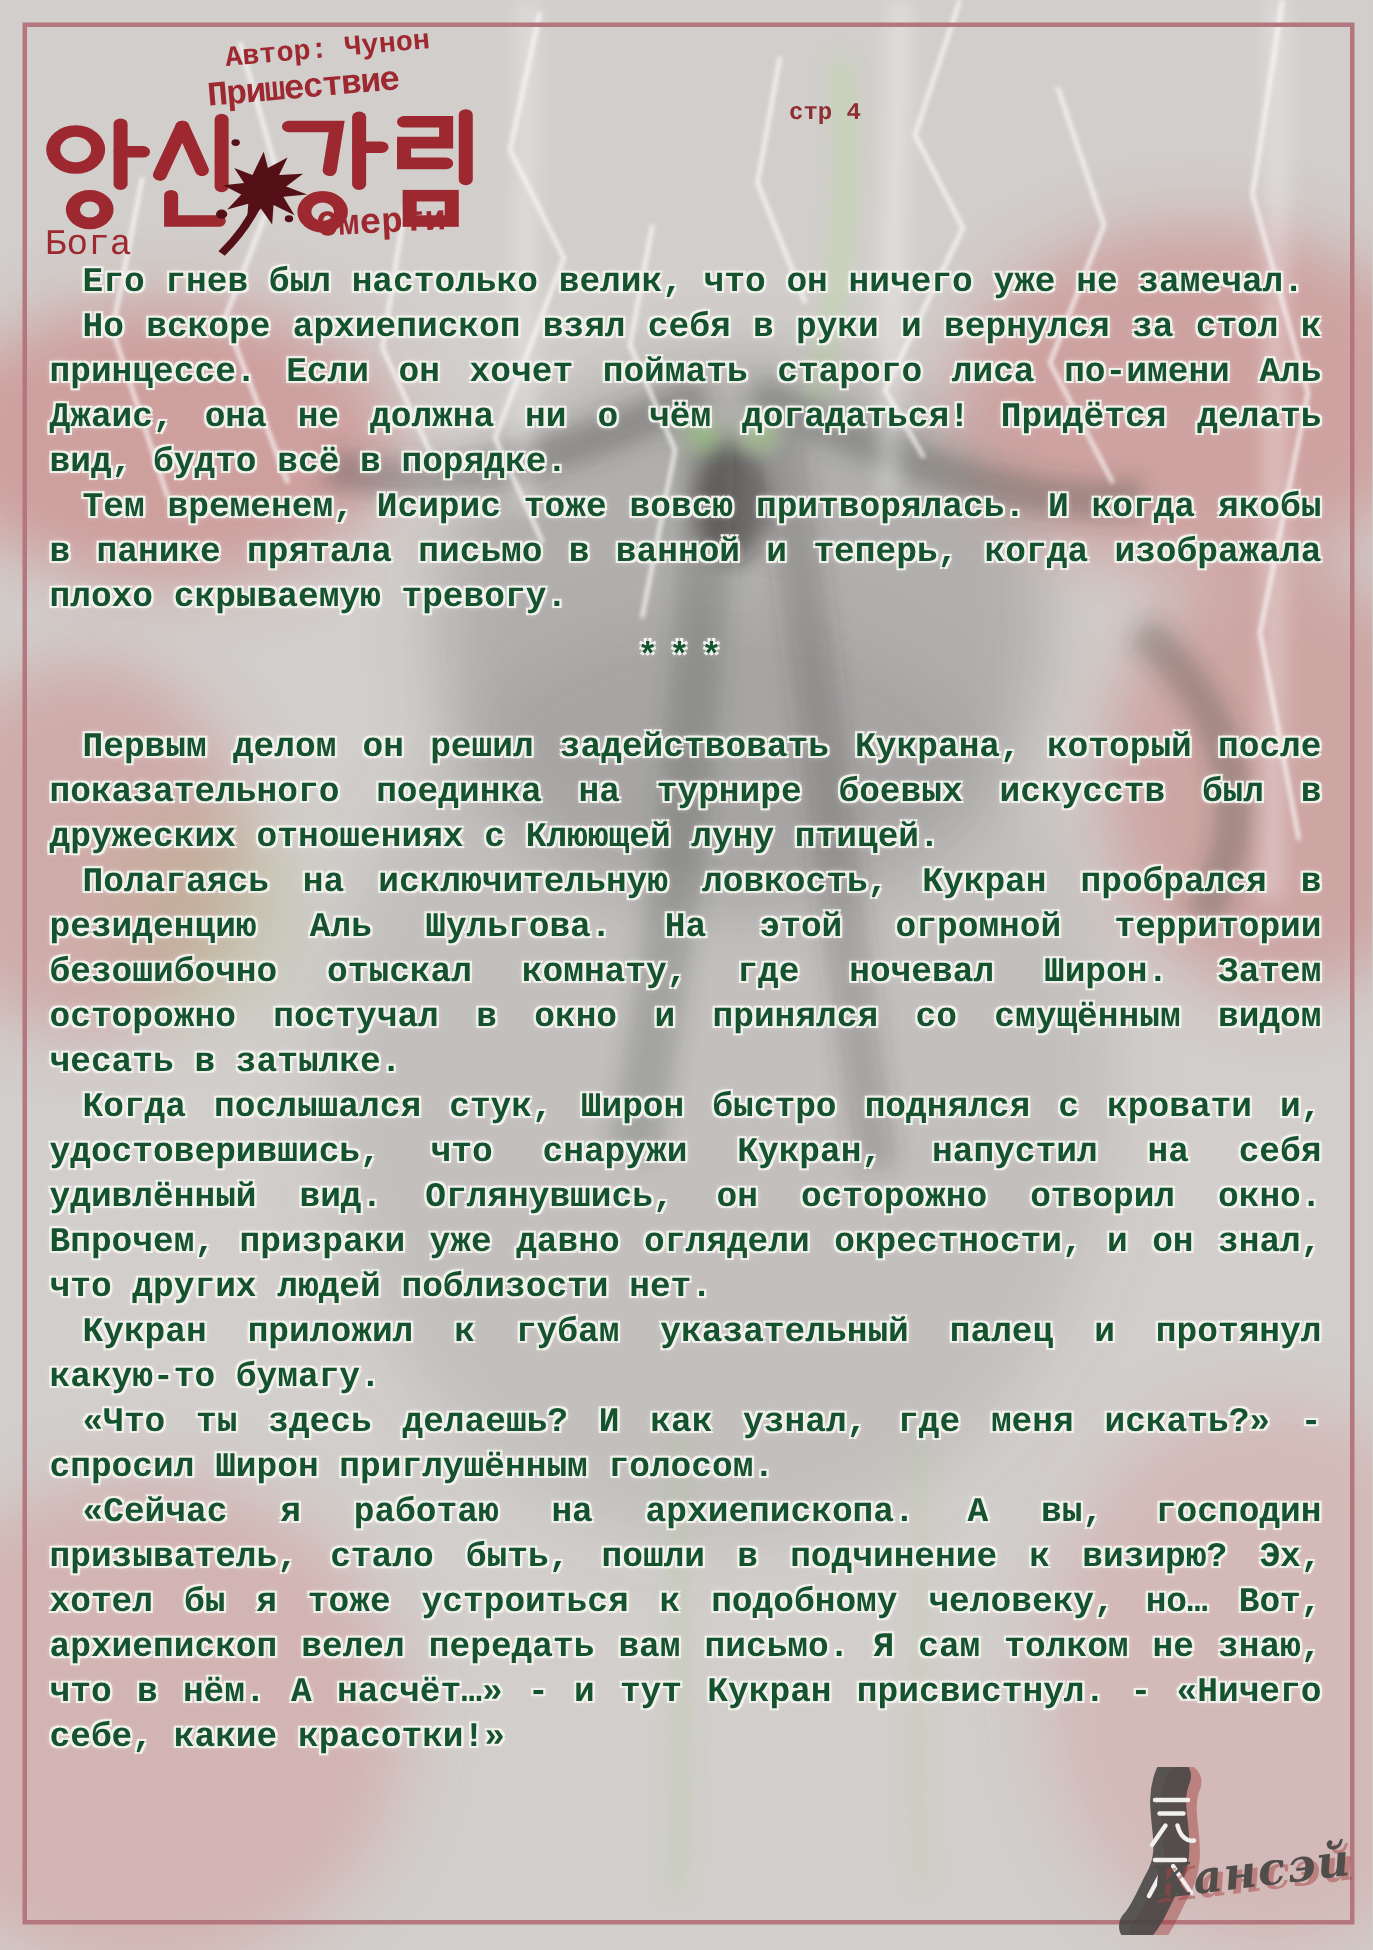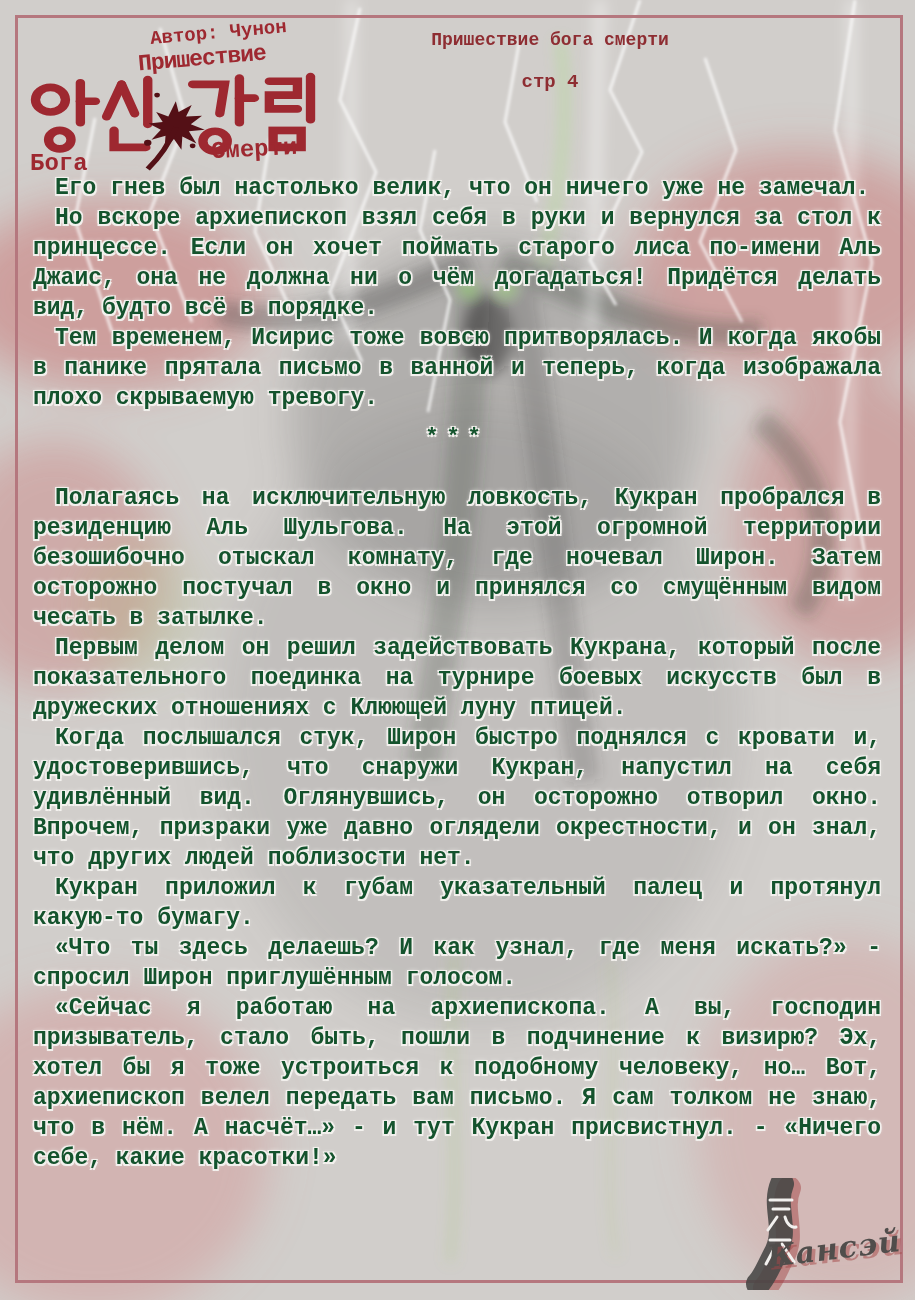--- a/index.html
+++ b/index.html
@@ -11,29 +11,29 @@
   svg.artwork { position:absolute; left:0; top:0; z-index:0; }
   .frame {
     position:absolute; left:15px; top:15px; right:12px; bottom:17px;
     border:3px solid #b5777e; z-index:2; pointer-events:none;
   }
   
   .logo { position:absolute; left:28px; top:22px; width:310px; height:160px; z-index:3; color:#9e2830; }
   .logo .author    { position:absolute; left:122px; top:0;  font-size:19px; font-weight:bold; transform:rotate(-5deg); white-space:nowrap; }
   .logo .toptitle  { position:absolute; left:110px; top:24px; font-size:23px; font-weight:bold; transform:rotate(-5deg); letter-spacing:-1px; white-space:nowrap; }
   .logo svg.hangul { position:absolute; left:0; top:50px; }
-  .logo .bl        { position:absolute; left:2px;   top:128px; font-size:24px; font-weight:bold; }
+  .logo .bl        { position:absolute; left:2px;   top:128px; font-size:24px; font-weight:normal; }
   .logo .br        { position:absolute; left:183px; top:114px; font-size:24px; font-weight:bold; transform:rotate(-3deg); }
   
   .header {
     position:absolute; left:250px; right:65px; top:26px; z-index:3;
     text-align:center; color:#8e2d32; font-weight:bold;
   }
   .header .hline  { font-size:18px; line-height:29px; }
-  .header .pagenum{ font-size:19px; margin-top:16px; }
+  .header .pagenum{ font-size:16px; margin-top:40px; }
   
   .content {
     position:absolute; left:33px; right:34px; top:173px; z-index:3;
     font-size:23px; line-height:30px; font-weight:bold; color:#14532d;
     text-align:justify;
     text-shadow:-1.5px -1.5px 0 #f3f1ee, 1.5px -1.5px 0 #f3f1ee,
                 -1.5px  1.5px 0 #f3f1ee, 1.5px  1.5px 0 #f3f1ee,
                  0 0 4px #f3f1ee;
   }
   .content p { margin:0; text-indent:22px; }
@@ -139,31 +139,30 @@
           <circle cx="138" cy="30" r="3"></circle>
         <path d="M158,72 C150,96 140,112 128,126" stroke="#541016" stroke-width="6" fill="none"></path>
       </g>
     </svg>
     <span class="hidden-data">앙신강림</span>
     <div class="bl">Бога</div>
     <div class="br">Смерти</div>
   </div>
 
   <div class="header">
-    <div class="hline">Пришествие бога смерти</div>
     <div class="pagenum">стр 4</div>
   </div>
 
   <div class="content">
     <p>Его гнев был настолько велик, что он ничего уже не замечал.</p>
     <p>Но вскоре архиепископ взял себя в руки и вернулся за стол к принцессе. Если он хочет поймать старого лиса по-имени Аль Джаис, она не должна ни о чём догадаться! Придётся делать вид, будто всё в порядке.</p>
     <p>Тем временем, Исирис тоже вовсю притворялась. И когда якобы в панике прятала письмо в ванной и теперь, когда изображала плохо скрываемую тревогу.</p>
     <div class="sep">***</div>
+    <p>Первым делом он решил задействовать Кукрана, который после показательного поединка на турнире боевых искусств был в дружеских отношениях с Клюющей луну птицей.</p>
     <p>Полагаясь на исключительную ловкость, Кукран пробрался в резиденцию Аль Шульгова. На этой огромной территории безошибочно отыскал комнату, где ночевал Широн. Затем осторожно постучал в окно и принялся со смущённым видом чесать в затылке.</p>
-    <p>Первым делом он решил задействовать Кукрана, который после показательного поединка на турнире боевых искусств был в дружеских отношениях с Клюющей луну птицей.</p>
     <p>Когда послышался стук, Широн быстро поднялся с кровати и, удостоверившись, что снаружи Кукран, напустил на себя удивлённый вид. Оглянувшись, он осторожно отворил окно. Впрочем, призраки уже давно оглядели окрестности, и он знал, что других людей поблизости нет.</p>
     <p>Кукран приложил к губам указательный палец и протянул какую-то бумагу.</p>
     <p>«Что ты здесь делаешь? И как узнал, где меня искать?» - спросил Широн приглушённым голосом.</p>
     <p>«Сейчас я работаю на архиепископа. А вы, господин призыватель, стало быть, пошли в подчинение к визирю? Эх, хотел бы я тоже устроиться к подобному человеку, но… Вот, архиепископ велел передать вам письмо. Я сам толком не знаю, что в нём. А насчёт…» - и тут Кукран присвистнул. - «Ничего себе, какие красотки!»</p>
   </div>
 
   <div class="signature">
     <svg width="80" height="112" viewBox="0 0 80 112">
       <path d="M46,6 C36,30 54,52 38,78 C32,90 28,100 22,106" stroke="rgba(160,60,60,0.45)" stroke-width="24" stroke-linecap="round" fill="none" transform="translate(7,4)"></path>
       <path d="M46,6 C36,30 54,52 38,78 C32,90 28,100 22,106" stroke="rgba(70,70,68,0.88)" stroke-width="24" stroke-linecap="round" fill="none"></path>

